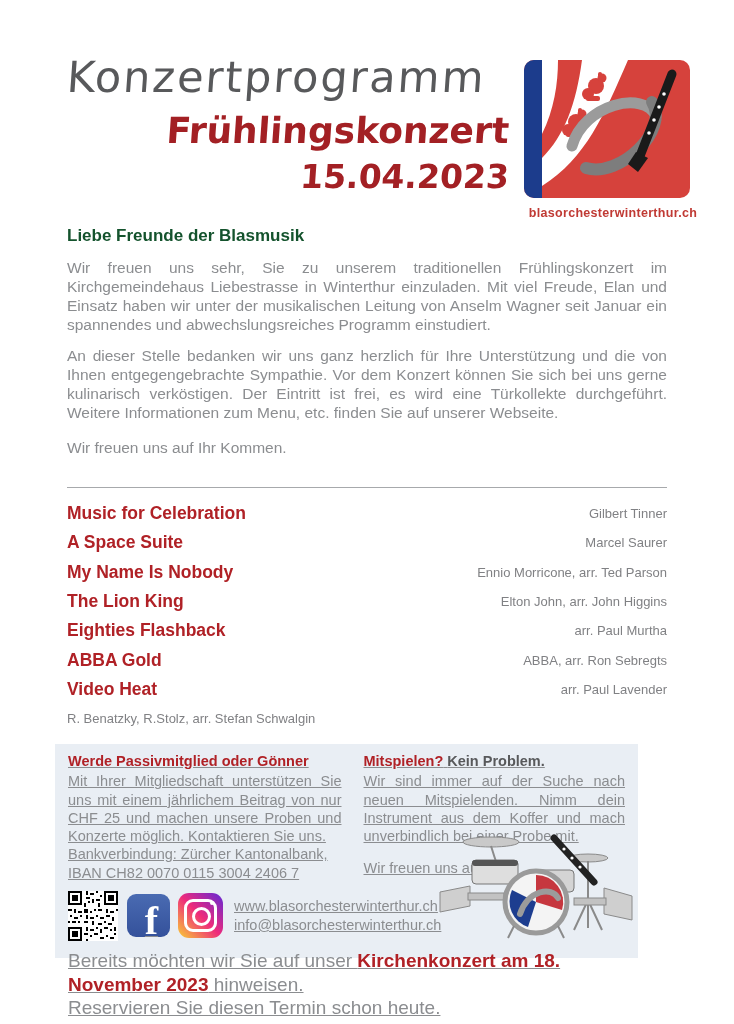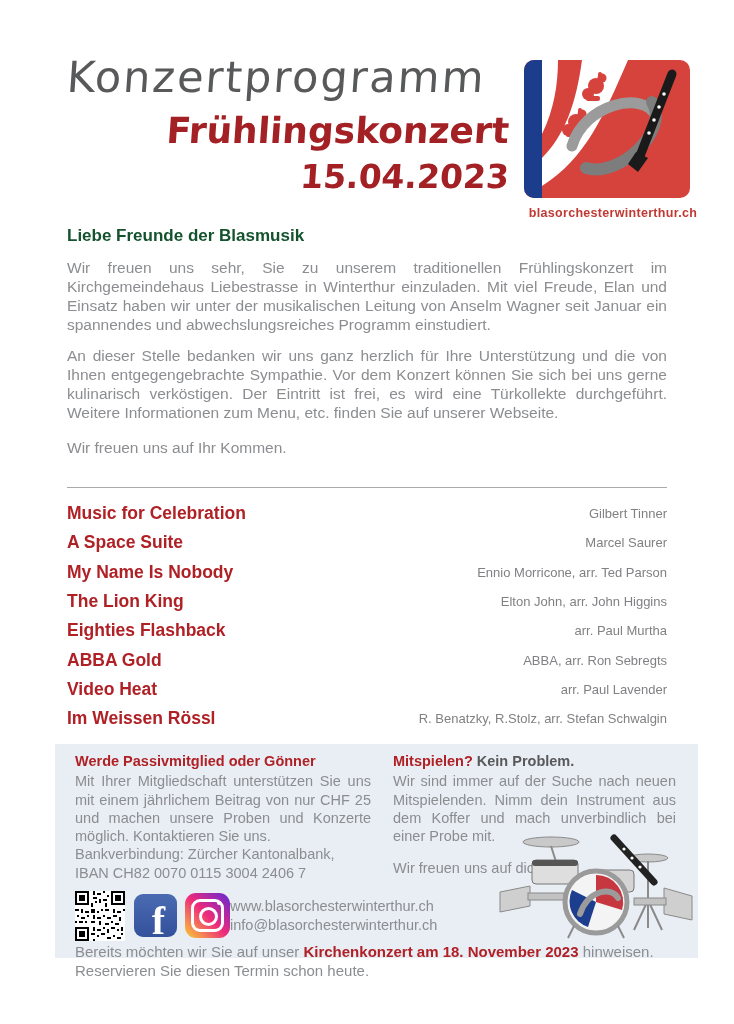--- a/index.html
+++ b/index.html
@@ -25,22 +25,22 @@
   .intro p.plain{text-align:left;margin-top:16px;margin-bottom:0;}
 
   
   .rule{position:absolute;left:67px;top:487px;width:600px;height:1px;background:#a7a9ac;}
   .program{position:absolute;left:67px;top:499px;width:600px;}
   .prow{display:flex;justify-content:space-between;align-items:center;height:29.3px;}
   .ptitle{color:#b02126;font-weight:bold;font-size:17.5px;white-space:nowrap;}
   .pcomposer{color:#808184;font-size:13px;white-space:nowrap;}
 
   
-  .bluebox{position:absolute;left:55px;top:744px;width:643px;height:214px;background:#e9eef4;
-           padding:8px 20px;box-sizing:border-box;font-size:14.5px;color:#8b8d90;line-height:1.26;}
+  .bluebox{position:absolute;left:55px;top:744px;width:583px;height:214px;background:#e9eef4;
+           padding:8px 13px;box-sizing:border-box;font-size:14.5px;color:#8b8d90;line-height:1.26;text-decoration:underline;}
   .cols{display:flex;gap:22px;}
   .col-left{width:296px;}
   .col-right{width:283px;}
   .fhead{color:#b02126;font-weight:bold;font-size:14.5px;margin-bottom:2px;}
   .fhead .dark{color:#58595b;}
   .col-left p,.col-right p{margin:0;text-align:justify;}
   .bankline{text-align:left;margin:0;}
   .closing-line{margin-top:14px !important;text-align:left !important;}
 
   .drums{position:absolute;right:2px;top:86px;width:200px;height:112px;}
@@ -48,23 +48,23 @@
   .social-row{display:flex;align-items:center;margin-top:7px;height:54px;}
   .qr{width:50px;height:50px;}
   .fb{width:43px;height:43px;margin-left:9px;border-radius:9px;
       background:linear-gradient(#4a6bb2,#34519b);display:flex;align-items:flex-end;justify-content:center;overflow:hidden;}
   .fb span{color:#fff;font-family:"Liberation Serif", serif;font-weight:bold;font-size:40px;line-height:.82;margin-right:-6px;}
   .ig{width:45px;height:45px;margin-left:8px;border-radius:11px;position:relative;
       background:linear-gradient(45deg,#f9ce34 0%,#ee2a7b 50%,#6228d7 100%);}
   .ig .frame{position:absolute;inset:6px;border:3px solid #fff;border-radius:9px;}
   .ig .lens{position:absolute;left:50%;top:50%;width:13px;height:13px;margin:-8.5px 0 0 -8.5px;border:3px solid #fff;border-radius:50%;}
   .ig .dot{position:absolute;right:9px;top:8px;width:4px;height:4px;background:#fff;border-radius:50%;}
-  .contact{font-size:14.5px;color:#8b8d90;line-height:1.3;}
-
-  .notice{font-size:15px;color:#8b8d90;line-height:1.25;}
+  .contact{margin-left:11px;font-size:14.5px;color:#8b8d90;line-height:1.3;}
+
+  .notice{margin-top:6px;font-size:19px;color:#8b8d90;line-height:1.25;}
   .notice .red{color:#b02126;font-weight:bold;}
 </style>
 </head>
 <body>
 
 <div class="page">
 
   <div class="header-left">
     <div class="h-title">Konzertprogramm</div>
     <div class="h-sub">Frühlingskonzert</div>
@@ -149,21 +149,20 @@
     </div>
     <div class="prow">
       <span class="ptitle">ABBA Gold</span>
       <span class="pcomposer">ABBA, arr. Ron Sebregts</span>
     </div>
     <div class="prow">
       <span class="ptitle">Video Heat</span>
       <span class="pcomposer">arr. Paul Lavender</span>
     </div>
     <div class="prow">
-      <span class="ptitle">Im Weissen Rössl</span>
       <span class="pcomposer">R. Benatzky, R.Stolz, arr. Stefan Schwalgin</span>
     </div>
   </div>
 
   <div class="bluebox">
     <div class="cols">
       <div class="col-left">
         <div class="fhead">Werde Passivmitglied oder Gönner</div>
         <p>Mit Ihrer Mitgliedschaft unterstützen Sie uns mit einem jährlichem Beitrag von nur CHF 25 und machen unsere Proben und Konzerte möglich. Kontaktieren Sie uns.</p>
         <p class="bankline">Bankverbindung: Zürcher Kantonalbank,</p>

